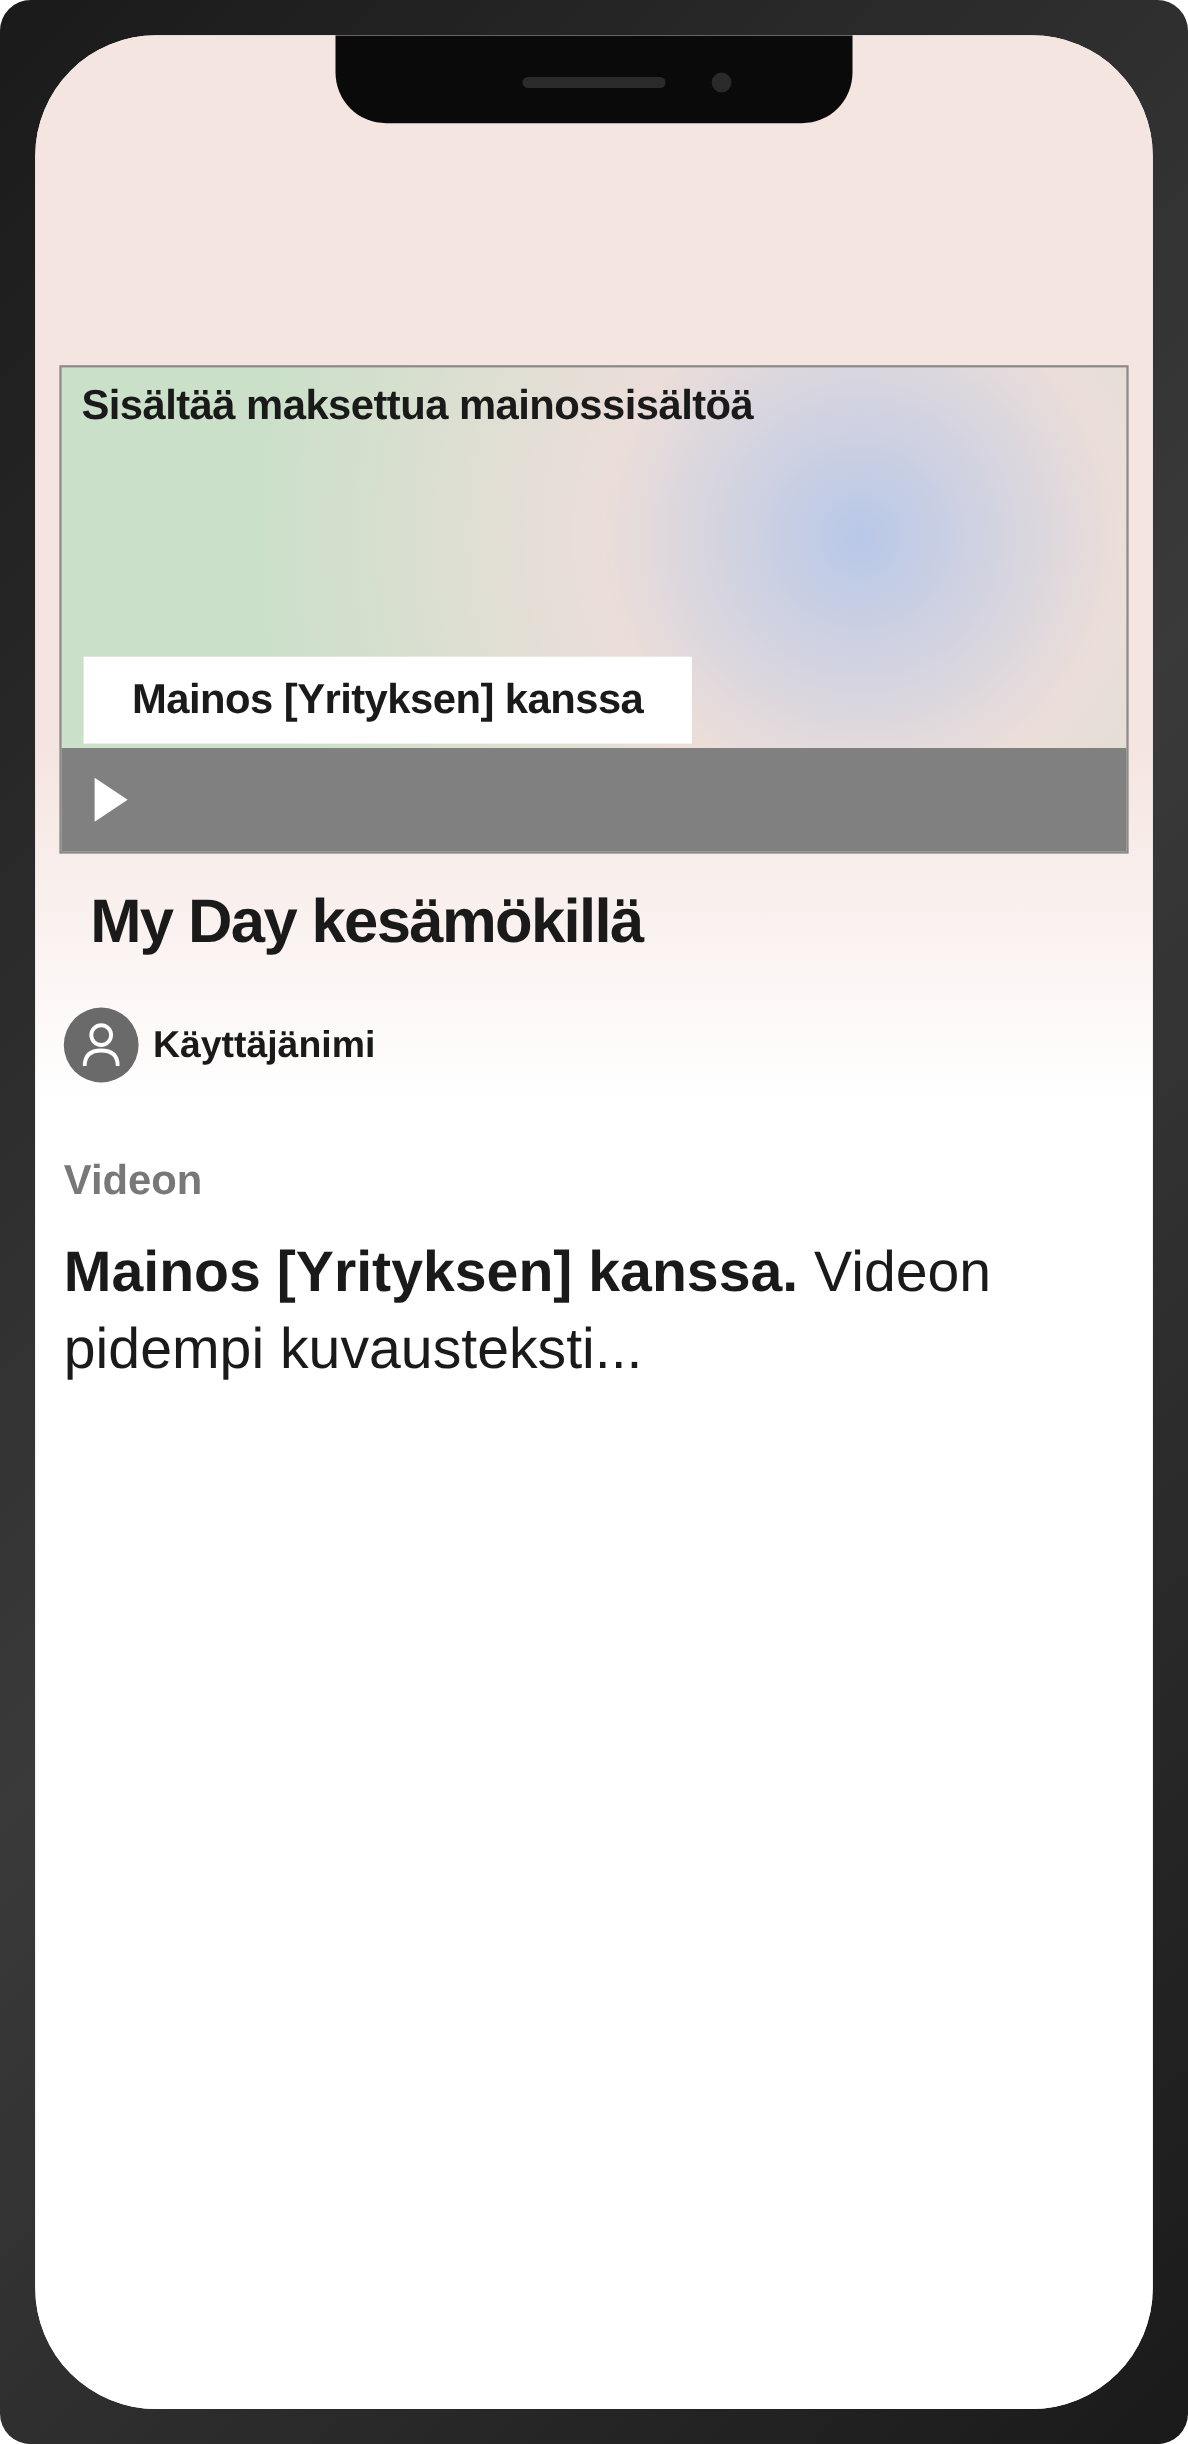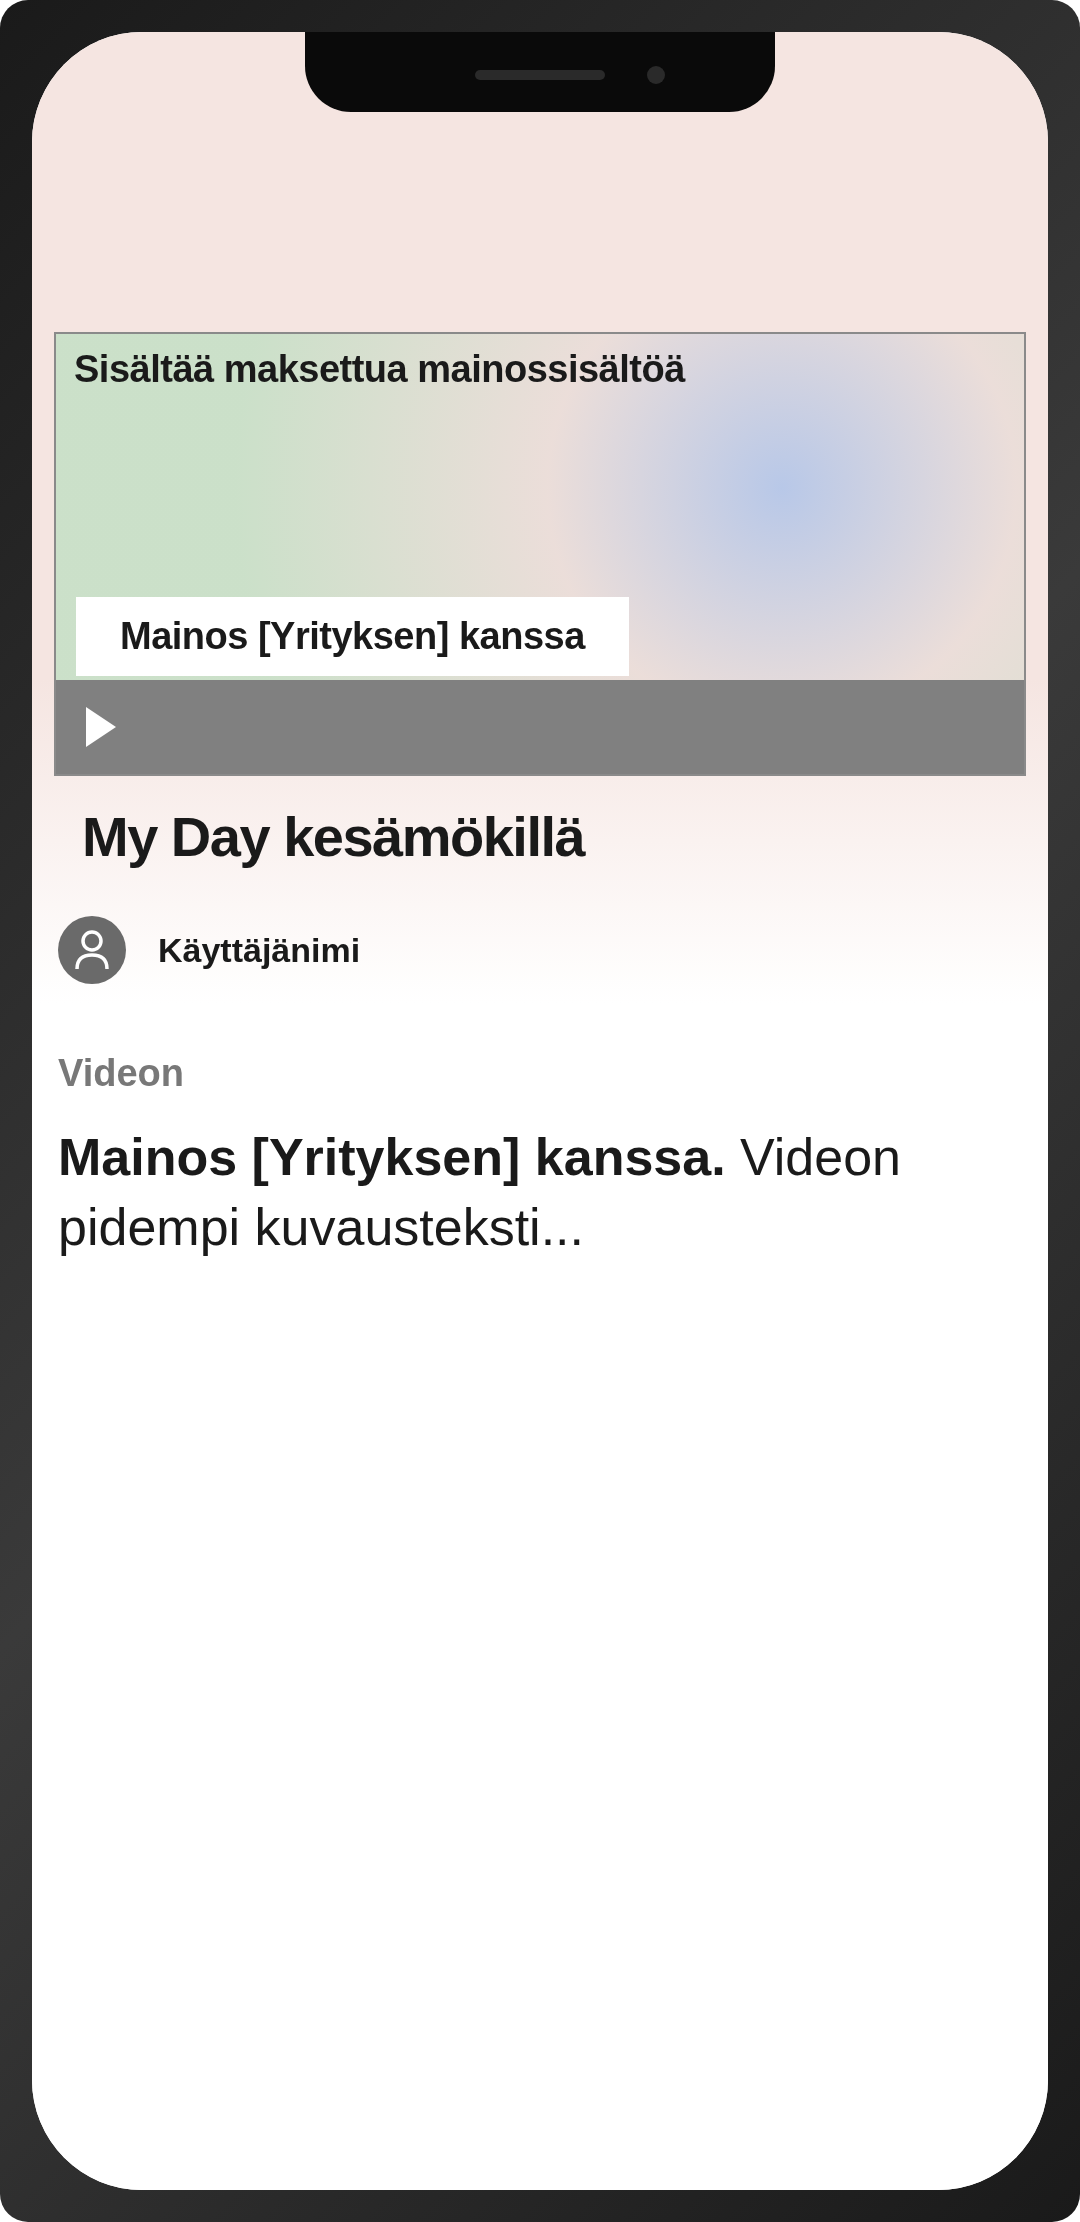--- a/index.html
+++ b/index.html
@@ -155,21 +155,21 @@
       letter-spacing: -1.5px;
       margin-left: 24px;
     }
 
     .user-row {
       position: absolute;
       top: 884px;
       left: 26px;
       display: flex;
       align-items: center;
-      gap: 32px;
+      gap: 13px;
     }
 
     .avatar {
       width: 68px;
       height: 68px;
       border-radius: 50%;
       background: #6a6a6a;
       display: flex;
       align-items: center;
       justify-content: center;

